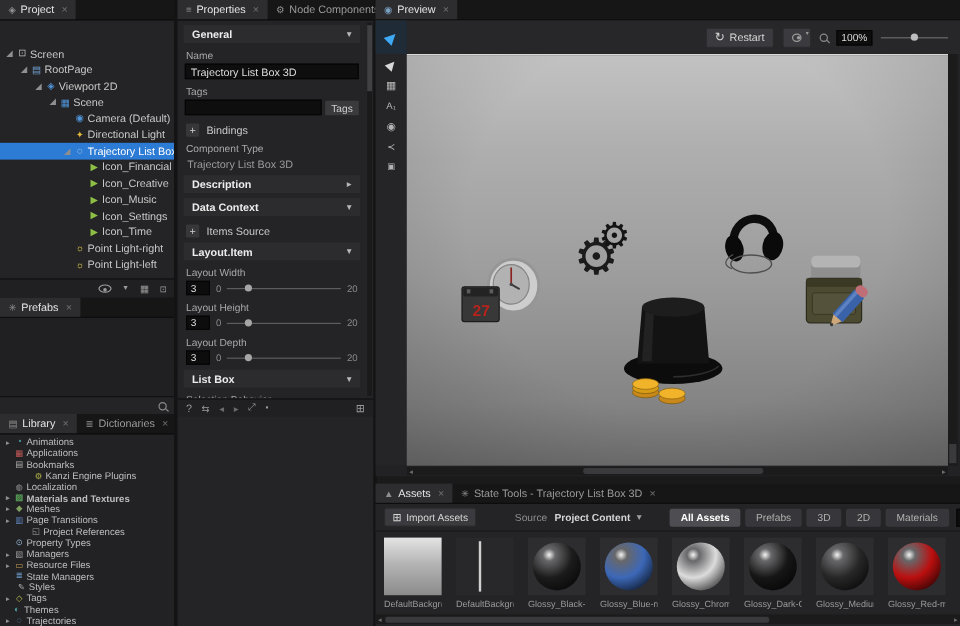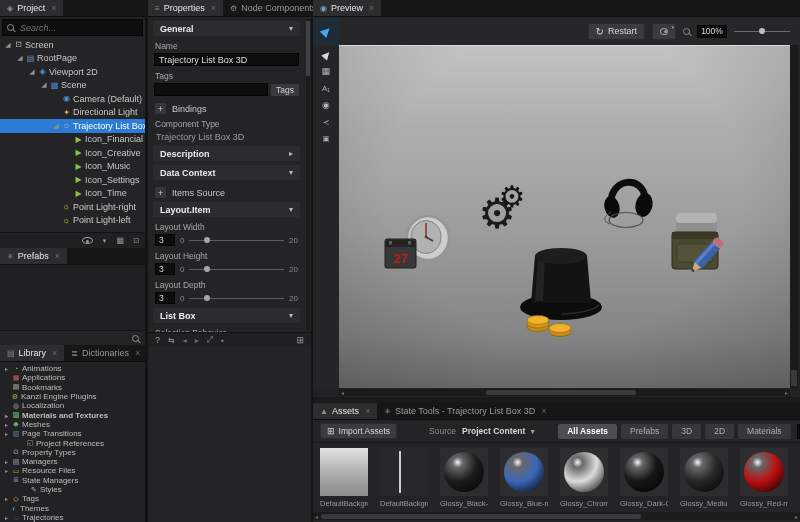--- a/index.html
+++ b/index.html
@@ -113,24 +113,20 @@
 <div id="app">
 
   <div id="project" class="panel">
     <div class="tabbar">
       <div class="tab active">
         <span class="tabicon">◈</span>
         <span>Project</span>
         <span class="close">×</span>
       </div>
     </div>
-    <div class="searchrow">
-      <span class="mag"></span>
-      <input type="text" placeholder="Search..." style="">
-    </div>
     <div class="tree">
 
         <div class="trow" style="padding-left: 4px;">
           <span class="texp on"></span>
           <span class="ticon" style="color: rgb(184, 184, 184);">⊡</span>
           <span class="tlabel">Screen</span>
         </div>
 
         <div class="trow" style="padding-left: 16px;">
           <span class="texp on"></span>
@@ -262,21 +258,21 @@
           <span class="licon" style="color: rgb(192, 88, 88);">▦</span>
           <span>Applications</span>
         </div>
 
         <div class="librow" style="padding-left:3px;">
           <span class="lexp"></span>
           <span class="licon" style="color: rgb(176, 176, 176);">▤</span>
           <span>Bookmarks</span>
         </div>
 
-        <div class="librow" style="padding-left:2px;">
+        <div class="librow" style="padding-left:19px;">
           <span class="lexp"></span>
           <span class="licon" style="color: rgb(176, 176, 72);">⚙</span>
           <span>Kanzi Engine Plugins</span>
         </div>
 
         <div class="librow" style="padding-left:3px;">
           <span class="lexp"></span>
           <span class="licon" style="color: rgb(154, 154, 154);">◍</span>
           <span>Localization</span>
         </div>
@@ -322,21 +318,21 @@
           <span class="licon" style="color: rgb(200, 160, 80);">▭</span>
           <span>Resource Files</span>
         </div>
 
         <div class="librow" style="padding-left:3px;">
           <span class="lexp"></span>
           <span class="licon" style="color: rgb(111, 159, 208);">≣</span>
           <span>State Managers</span>
         </div>
 
-        <div class="librow" style="padding-left:21px;">
+        <div class="librow" style="padding-left:5px;">
           <span class="lexp"></span>
           <span class="licon" style="color: rgb(176, 176, 176);">✎</span>
           <span>Styles</span>
         </div>
 
         <div class="librow" style="padding-left:3px;">
           <span class="lexp on"></span>
           <span class="licon" style="color: rgb(184, 184, 82);">◇</span>
           <span>Tags</span>
         </div>

